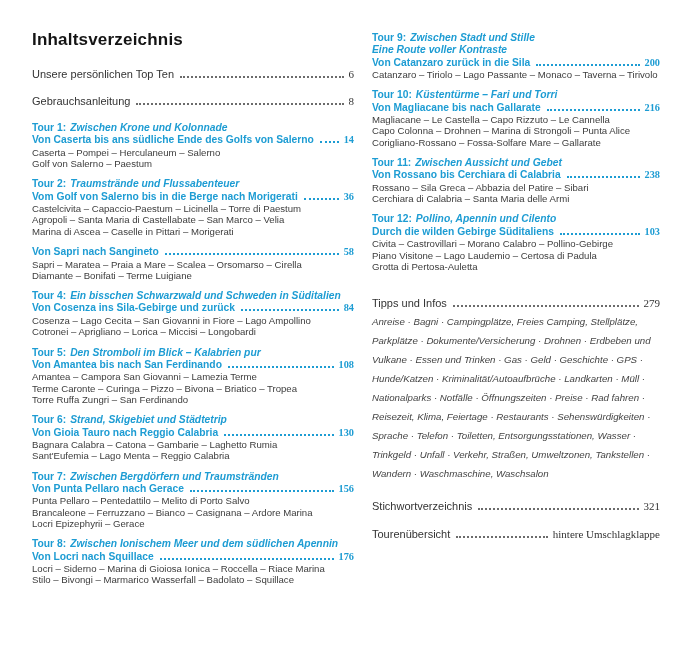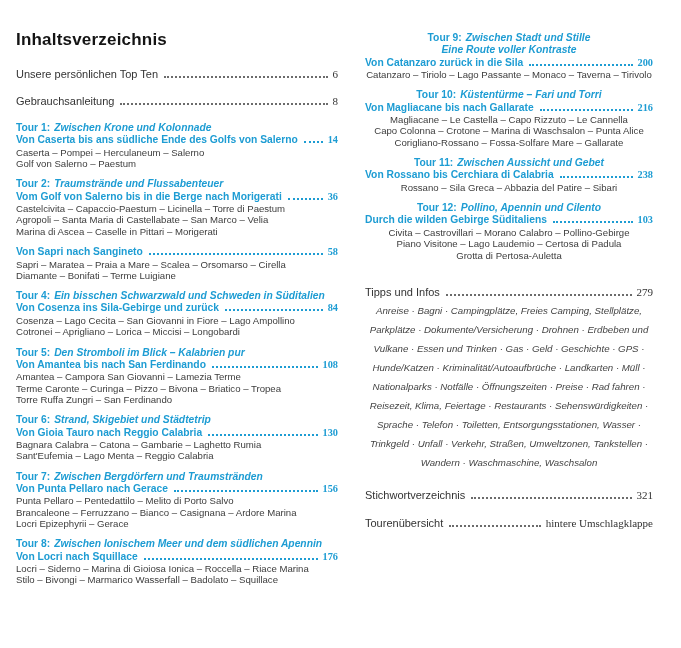--- a/index.html
+++ b/index.html
@@ -2,23 +2,23 @@
 <html style="--accent: #1d9cd3;"><head>
 <meta charset="utf-8">
 <style>
   html,body{margin:0;padding:0;background:#ffffff;}
   body{
     width:681px;height:648px;overflow:hidden;
     font-family:"Liberation Sans",sans-serif;
     color:#3c3c3c;
     -webkit-font-smoothing:antialiased;
   }
-  .page{display:flex;padding:30px 0 0 16px;gap:27px;}
+  .page{display:flex;padding:30px 0 0 32px;gap:18px;}
   .col-left{width:322px;flex:none;}
-  .col-right{width:288px;flex:none;text-align:center;}
+  .col-right{width:288px;flex:none;}
 
   .doc-title{
     font-size:17px;font-weight:bold;color:#141414;
     margin:0 0 18px 0;letter-spacing:.2px;
   }
 
   .row{display:flex;align-items:baseline;}
   .dots{flex:1;border-bottom:2px dotted #6b6b6b;margin:0 5px 2px 6px;min-width:8px;}
 
   .front-row{font-size:11px;color:#333;margin-bottom:15px;}
@@ -197,34 +197,35 @@
       <div class="tour">
         <div class="tour-head tour-sub">
           <span class="tour-label">Tour 10:</span><span>Küstentürme – Fari und Torri</span>
         </div>
         <div class="row tour-title-row">
           <span>Von Magliacane bis nach Gallarate</span>
           <span class="dots"></span>
           <span class="pg">216</span>
         </div>
         <div class="stop">Magliacane – Le Castella – Capo Rizzuto – Le Cannella</div>
-        <div class="stop">Capo Colonna – Crotone – Marina di Waschsalon – Punta Alice</div>
+        <div class="stop">Capo Colonna – Drohnen – Marina di Strongoli – Punta Alice</div>
         <div class="stop">Corigliano-Rossano – Fossa-Solfare Mare – Gallarate</div>
       </div>
 
       <div class="tour">
         <div class="tour-head tour-sub">
           <span class="tour-label">Tour 11:</span><span>Zwischen Aussicht und Gebet</span>
         </div>
         <div class="row tour-title-row">
           <span>Von Rossano bis Cerchiara di Calabria</span>
           <span class="dots"></span>
           <span class="pg">238</span>
         </div>
         <div class="stop">Rossano – Sila Greca – Abbazia del Patire – Sibari</div>
+        <div class="stop">Cerchiara di Calabria – Santa Maria delle Armi</div>
       </div>
 
       <div class="tour">
         <div class="tour-head tour-sub">
           <span class="tour-label">Tour 12:</span><span>Pollino, Apennin und Cilento</span>
         </div>
         <div class="row tour-title-row">
           <span>Durch die wilden Gebirge Süditaliens</span>
           <span class="dots"></span>
           <span class="pg">103</span>

